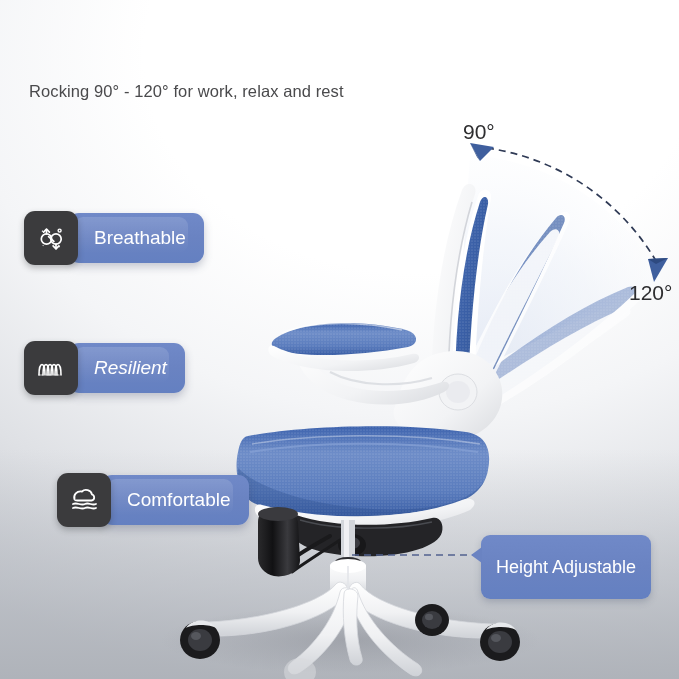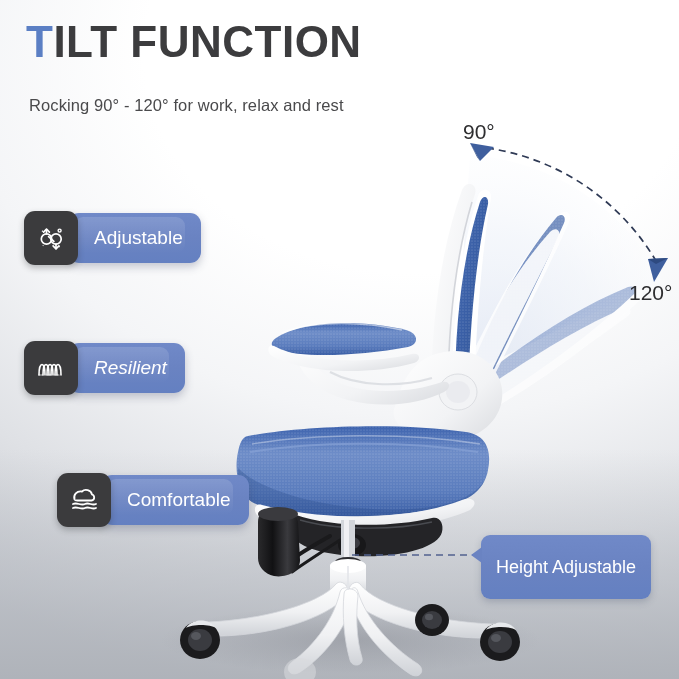--- a/index.html
+++ b/index.html
@@ -35,21 +35,21 @@
     letter-spacing: 0.5px;
     color: #3c3c3e;
     line-height: 1;
     white-space: nowrap;
     z-index: 6;
   }
   .title .accent { color: #5b7fc4; }
   .subtitle {
     position: absolute;
     left: 29px;
-    top: 96px;
+    top: 82px;
     font-size: 16.5px;
     color: #4a4a4c;
     letter-spacing: 0.1px;
     white-space: nowrap;
     z-index: 6;
   }
 
   
   .badge {
     position: absolute;
@@ -144,21 +144,20 @@
     border-top: 8px solid transparent;
     border-bottom: 8px solid transparent;
     border-right: 11px solid #6a83c2;
   }
 </style>
 </head>
 <body>
 
 <div id="stage">
 
-  <div class="title"><span class="accent">T</span><span>ILT FUNCTION</span></div>
 
   <div class="subtitle">Rocking 90° - 120° for work, relax and rest</div>
 
   <svg class="svg-layer svg-chair" viewBox="0 0 679 679">
     <defs>
       <linearGradient id="meshBlue" x1="0" y1="0" x2="1" y2="1">
         <stop offset="0%" stop-color="#4a6fb5"></stop>
         <stop offset="45%" stop-color="#3a5fa6"></stop>
         <stop offset="100%" stop-color="#32538f"></stop>
       </linearGradient>
@@ -361,21 +360,21 @@
         <path d="M8.6 10.2 L11.5 7.2 L14.4 10.2" fill="none" stroke-linecap="round" stroke-linejoin="round"></path>
         <path d="M21 22.2 L21 26.4" stroke-linecap="round"></path>
         <path d="M18.1 23.8 L21 26.8 L23.9 23.8" fill="none" stroke-linecap="round" stroke-linejoin="round"></path>
         <path d="M13.6 14.6 L18.9 19.4" stroke-linecap="round"></path>
         <circle cx="24.6" cy="8.6" r="1.5" stroke-width="1.4"></circle>
         <path d="M6.6 9.2 l0.9 -0.9 l0.9 0.9 l-0.9 0.9 z" fill="#ffffff" stroke="none"></path>
         <path d="M23.4 24.6 l0.8 -0.8 l0.8 0.8 l-0.8 0.8 z" fill="#ffffff" stroke="none"></path>
         <path d="M7.4 23.6 l0.7 -0.7 l0.7 0.7 l-0.7 0.7 z" fill="#ffffff" stroke="none"></path>
       </svg>
     </div>
-    <div class="badge-pill">Adjustable</div>
+    <div class="badge-pill">Breathable</div>
   </div>
 
   <div class="badge" id="badge-resilient">
     <div class="badge-icon">
       <svg width="34" height="30" viewBox="0 0 34 30" fill="none" stroke="#ffffff" stroke-width="1.6" stroke-linecap="round">
         <path d="M5 22 C5 8, 11 8, 11 22"></path>
         <path d="M9 22 C9 8, 15 8, 15 22"></path>
         <path d="M13 22 C13 8, 19 8, 19 22"></path>
         <path d="M17 22 C17 8, 23 8, 23 22"></path>
         <path d="M21 22 C21 8, 27 8, 27 22"></path>

